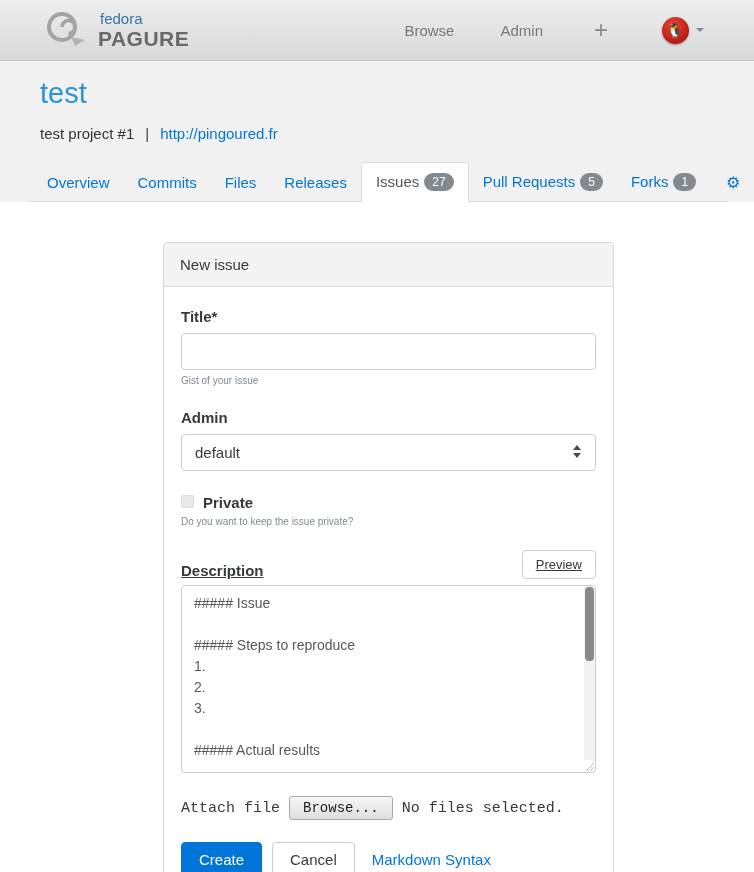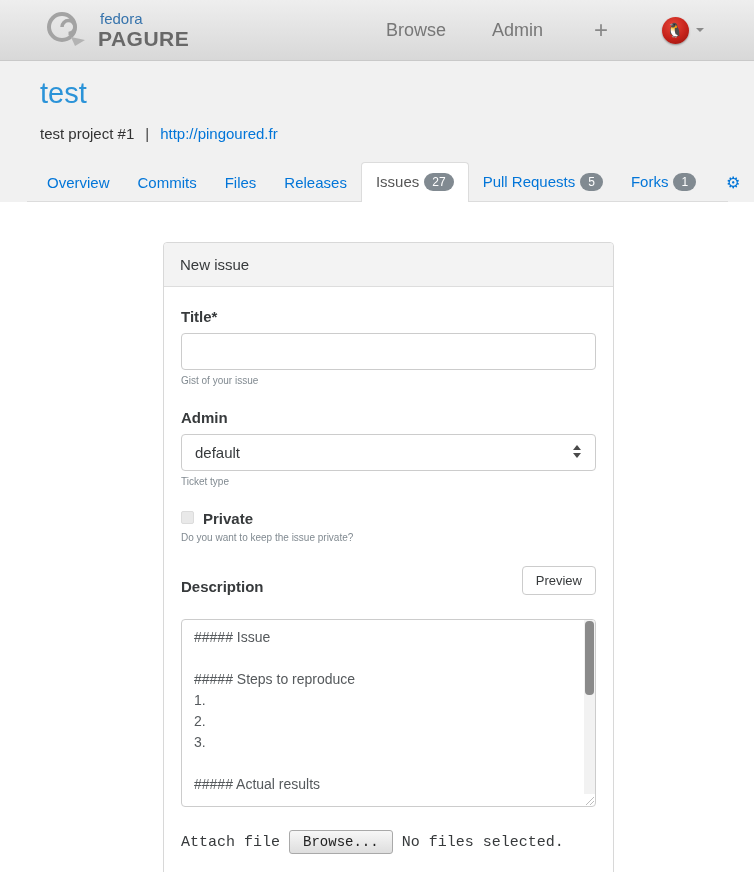--- a/index.html
+++ b/index.html
@@ -13,21 +13,21 @@
   .navbar {
     height:61px; display:flex; align-items:center; justify-content:space-between;
     background:linear-gradient(to bottom,#eeeeee 0%,#d8d8d8 100%);
     border-bottom:1px solid #c9c9c9; padding:0 50px 0 38px;
   }
   .brand { display:flex; align-items:center; gap:8px; text-decoration:none; }
   .brand-text { display:flex; flex-direction:column; line-height:1; }
   .brand-fedora { color:#3673ac; font-size:15px; margin:0 0 2px 2px; }
   .brand-pagure { color:#686868; font-size:21px; font-weight:bold; letter-spacing:.5px; }
   .nav-right { display:flex; align-items:center; }
-  .nav-link { color:#777; font-size:18px; text-decoration:none; padding:0 23px; }
+  .nav-link { color:#777; font-size:15px; text-decoration:none; padding:0 23px; }
   .nav-plus { color:#888; font-size:24px; font-weight:300; padding:0 28px; text-decoration:none; line-height:1; }
   .avatar-group { display:flex; align-items:center; gap:7px; margin-left:26px; cursor:pointer; }
   .avatar {
     width:27px; height:27px; border-radius:50%;
     background:radial-gradient(circle at 42% 32%, #e8463a 0%, #c5221a 55%, #8f120d 100%);
     display:flex; align-items:center; justify-content:center;
     font-size:14px; color:#fff; box-shadow:0 1px 2px rgba(0,0,0,.35);
   }
   .caret-down { width:0; height:0; border-left:4px solid transparent; border-right:4px solid transparent; border-top:4px solid #8a8a8a; }
 
@@ -71,21 +71,21 @@
     font-family:inherit; font-size:14px; color:#55595c; background:#fff;
   }
   .help { color:#818a91; font-size:10px; margin-top:5px; }
   .select-box {
     display:flex; justify-content:space-between; align-items:center;
     height:37px; margin-top:8px; border:1px solid #ccc; border-radius:4px;
     padding:0 13px; font-size:15px; color:#373a3c; cursor:pointer; background:#fff;text-align:right;
   }
   .check-row { display:flex; align-items:center; gap:9px; }
   .checkbox { width:13px; height:13px; background:#e9e9e9; border:1px solid #dcdcdc; border-radius:2px; margin-top:-3px; cursor:pointer; }
-  .desc-row { display:flex; justify-content:space-between; align-items:flex-end; margin-bottom:24px; }
+  .desc-row { display:flex; justify-content:space-between; align-items:flex-end; margin-bottom:6px;text-decoration:underline; }
   .btn { font-family:inherit; cursor:pointer; border-radius:4px; }
   .btn-preview { background:#fff; border:1px solid #ccc; color:#373a3c; font-size:13px; padding:6px 13px; }
   .textarea-wrap { position:relative; }
   .description-area {
     display:block; width:100%; height:188px; border:1px solid #ccc; border-radius:4px;
     padding:7px 26px 7px 12px; font-family:inherit; font-size:14px; line-height:21px;
     color:#55595c; resize:none; overflow:hidden; background:#fff;
   }
   .fake-scrollbar {
     position:absolute; top:1px; right:1px; bottom:13px; width:11px;
@@ -179,21 +179,20 @@
         <label class="ctl-label">Admin</label>
         <div class="select-box">
           <span>default</span>
           <span>
             <svg width="10" height="15" viewBox="0 0 10 15">
               <path d="M5 1 L9 6 L1 6 Z" fill="#4a4a4a"></path>
               <path d="M5 14 L1 9 L9 9 Z" fill="#4a4a4a"></path>
             </svg>
           </span>
         </div>
-        <div class="help">Ticket type</div>
       </div>
 
       <div class="form-group">
         <div class="check-row">
           <span class="checkbox"></span>
           <label class="ctl-label">Private</label>
         </div>
         <div class="help">Do you want to keep the issue private?</div>
       </div>
 

